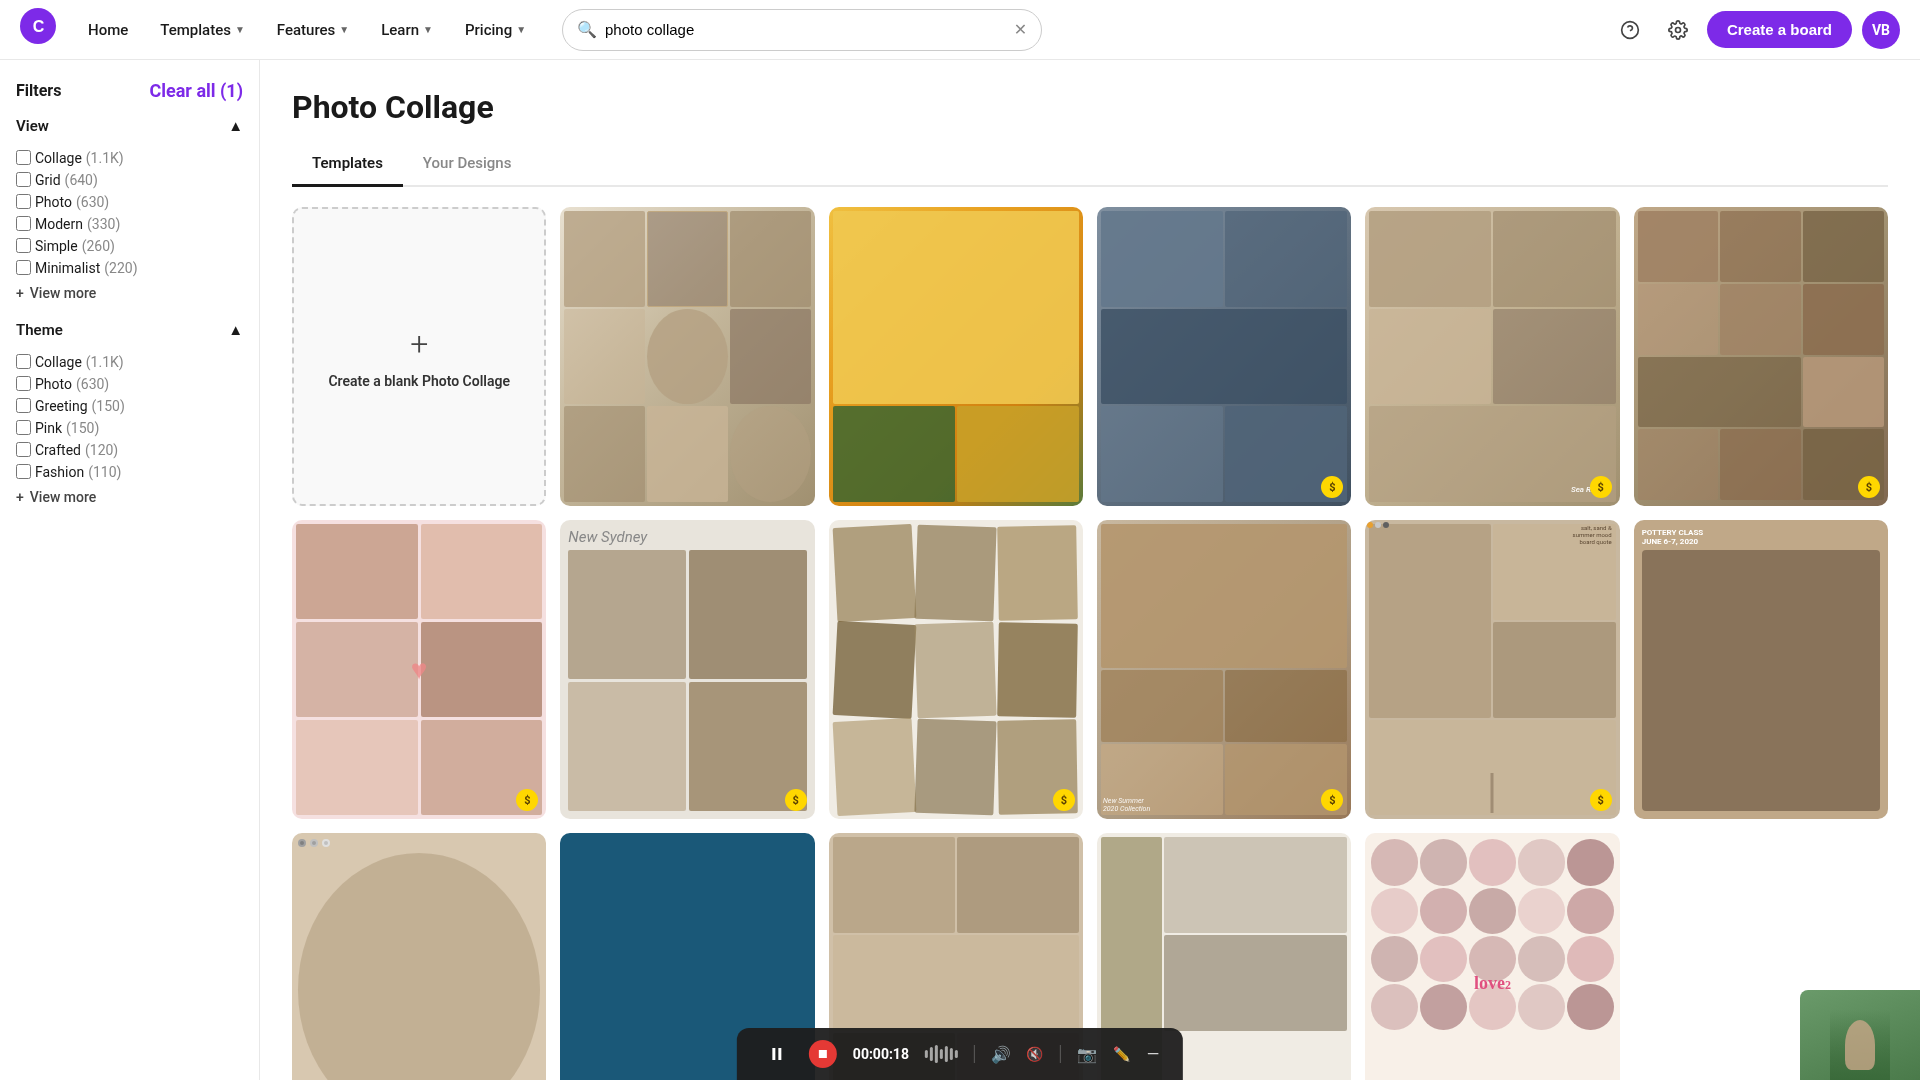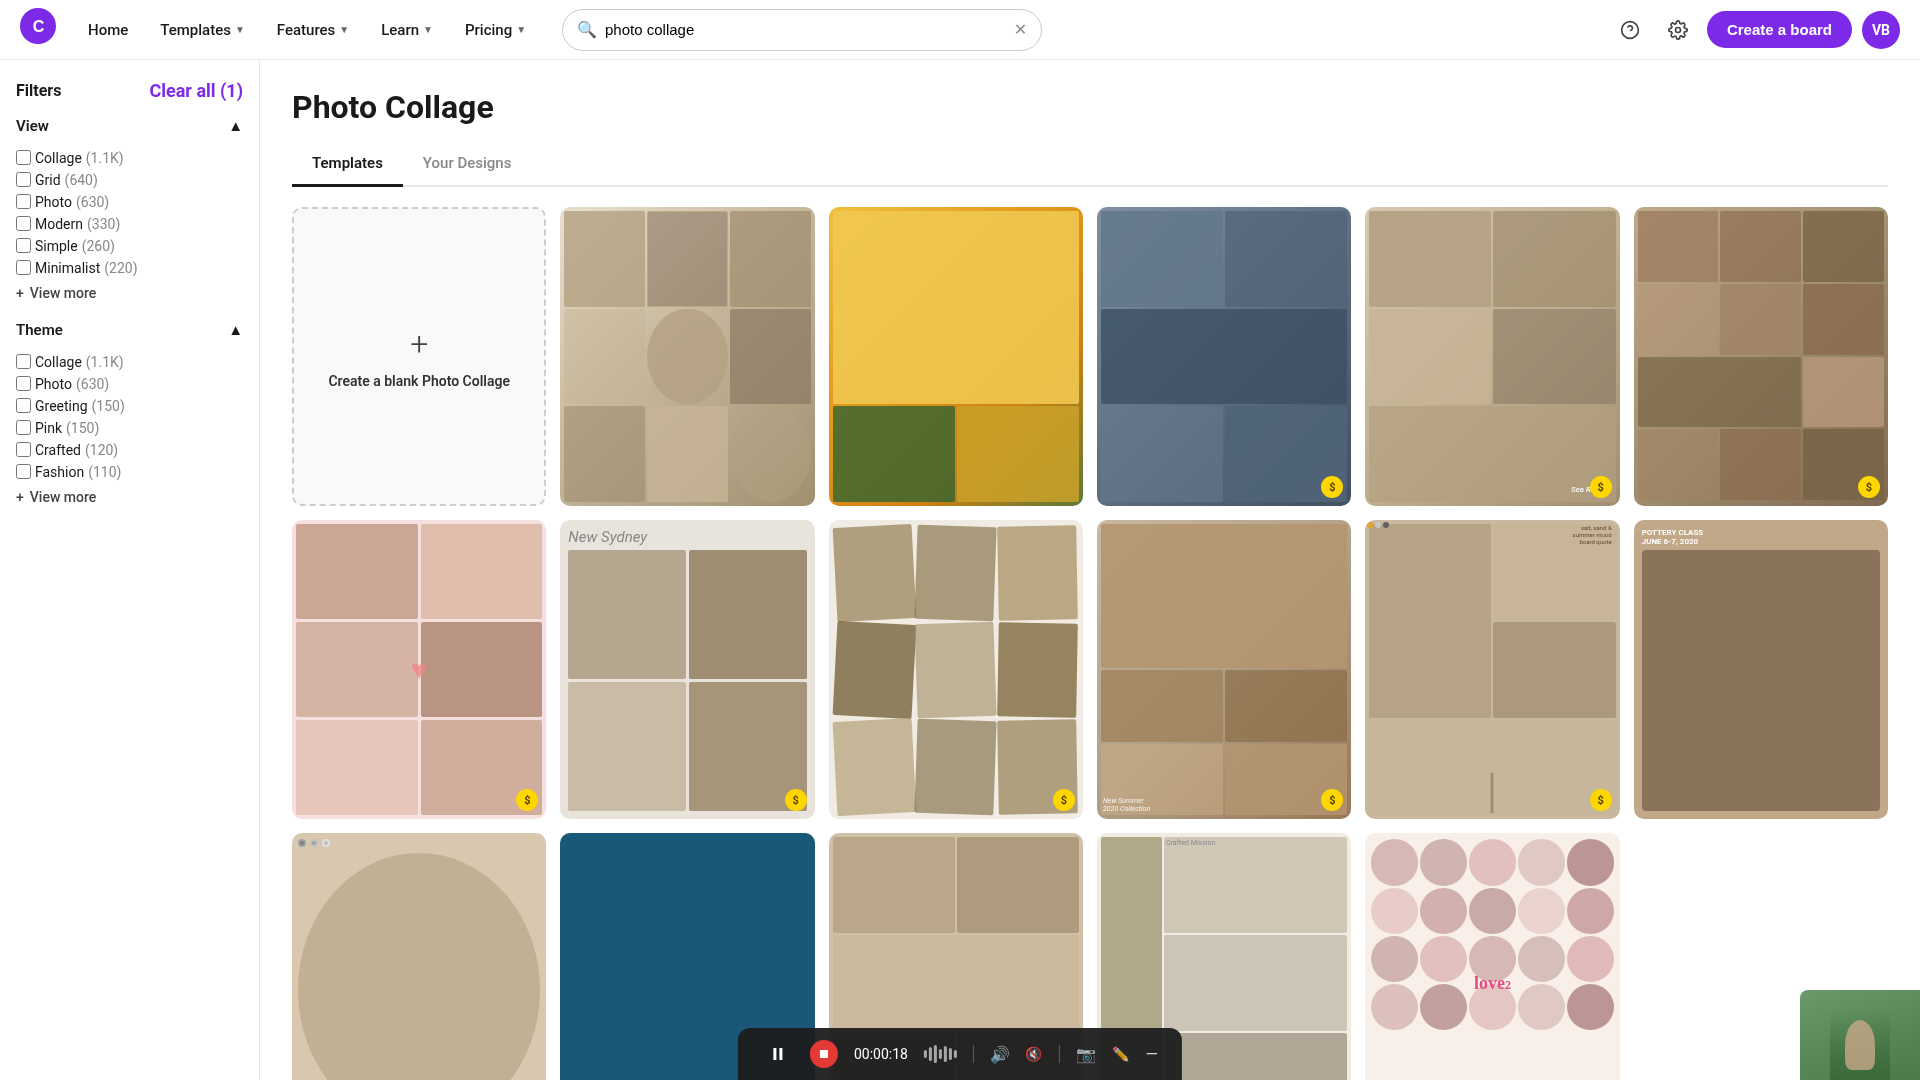--- a/index.html
+++ b/index.html
@@ -153,21 +153,21 @@
       background: none; border: none; color: #fff;
       font-size: 18px; cursor: pointer;
       width: 32px; height: 32px; display: flex; align-items: center; justify-content: center;
       border-radius: 50%;
     }
     .vp-stop {
       background: #e53935; border: none; color: #fff;
       width: 28px; height: 28px; border-radius: 50%;
       font-size: 12px; cursor: pointer; display: flex; align-items: center; justify-content: center;
     }
-    .vp-time { font-size: 14px; font-weight: 400; }
+    .vp-time { font-size: 14px; font-weight: 700; }
     .vp-wave {
       display: flex; align-items: center; gap: 2px; height: 20px;
     }
     .vp-wave-bar {
       width: 3px; background: rgba(255,255,255,0.6); border-radius: 2px;
     }
     .vp-icon { font-size: 16px; opacity: 0.8; cursor: pointer; }
 
     
     .person-thumb {
@@ -533,21 +533,20 @@
           <div style="background:rgba(140,120,90,0.8);border-radius:2px;"></div>
           <div style="background:rgba(180,160,130,0.9);border-radius:2px;"></div>
         </div>
 
       </div>
 
       <div class="template-card" style="background:#f0ece4;">
         <div style="width:100%;height:100%;display:grid;grid-template-columns:1fr 3fr;gap:2px;padding:4px;">
           <div style="background:#b0a888;border-radius:2px;"></div>
           <div style="display:grid;grid-template-rows:1fr 1fr 1fr;gap:2px;">
-            <div style="background:rgba(200,190,170,0.8);border-radius:2px;font-size:7px;color:#888;padding:2px;display:flex;align-items:flex-start;">Crafted Mission</div>
             <div style="background:rgba(180,170,150,0.6);border-radius:2px;"></div>
             <div style="background:rgba(160,150,130,0.8);border-radius:2px;"></div>
           </div>
         </div>
 
       </div>
 
       <div class="template-card" style="background:#f8f0e8;">
         <div style="width:100%;height:100%;position:relative;padding:6px;">
           <div style="display:grid;grid-template-columns:repeat(5,1fr);grid-template-rows:repeat(6,1fr);gap:2px;height:100%;">

